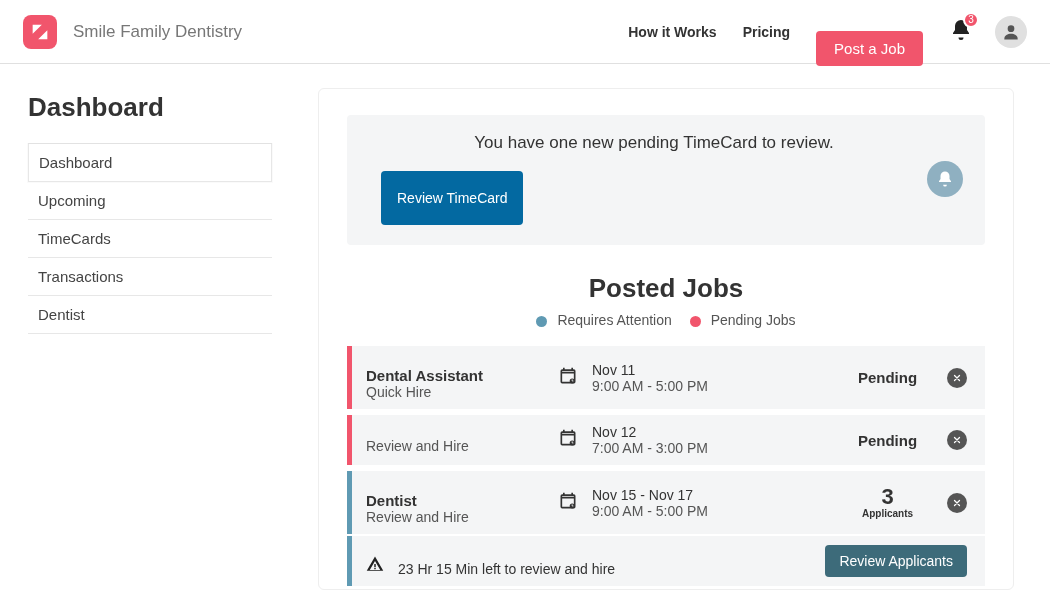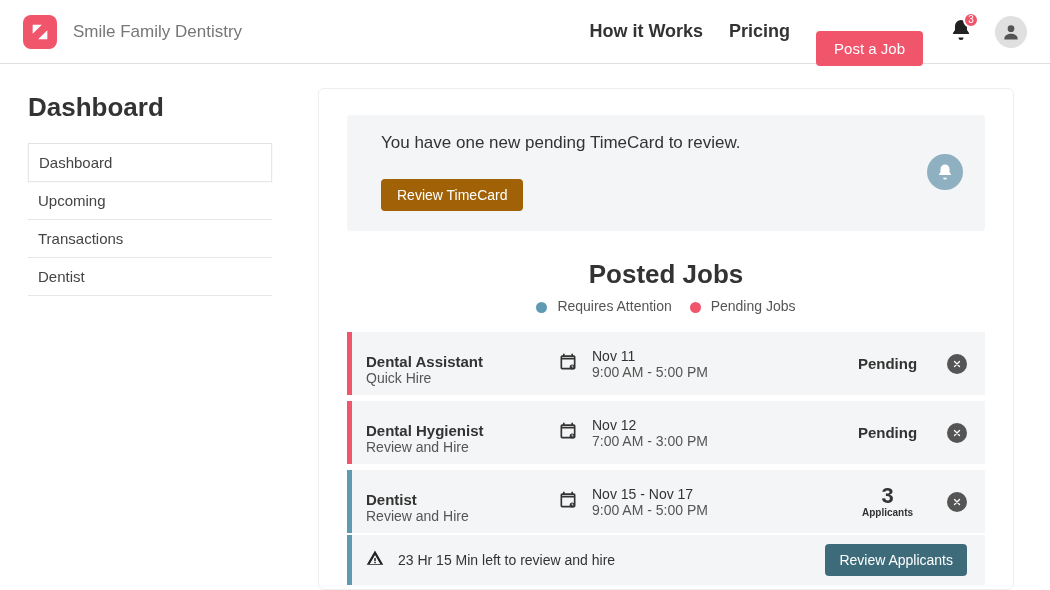--- a/index.html
+++ b/index.html
@@ -26,21 +26,21 @@
     border-radius: 8px;
     display: flex; align-items: center; justify-content: center;
     margin-right: 16px;
   }
   .logo svg { width: 22px; height: 22px; }
   .brand-name {
     color: #777; font-size: 17px;
   }
   .header-spacer { flex: 1; }
   .nav-link {
-    font-weight: 700; color: #333; font-size: 18px;
+    font-weight: 700; color: #333; font-size: 14px;
     margin-right: 26px; cursor: pointer;
   }
   .post-job-btn {
     background: #f1556c; color: #fff; border: none;
     border-radius: 4px; padding: 9px 18px;
     font-size: 15px; cursor: pointer; margin-right: 26px; margin-top: 33px;
   }
   .bell-wrap { position: relative; margin-right: 22px; cursor: pointer; }
   .bell-wrap svg { width: 24px; height: 24px; fill: #222; }
   .bell-badge {
@@ -102,25 +102,25 @@
   
   .banner {
     background: #f4f5f6;
     border-radius: 4px;
     padding: 18px 22px 20px 34px;
     display: flex;
     align-items: center;
   }
   .banner-text-col { flex: 1; }
   .banner-text {
-    font-size: 17px; color: #333; margin-bottom: 26px;
+    font-size: 17px; color: #333; margin-bottom: 18px; text-align: center;
   }
   .banner-btn {
-    background: #a16207; color: #fff; border: none;
-    border-radius: 4px; padding: 8px 16px; font-size: 14px;
+    background: #0369a1; color: #fff; border: none;
+    border-radius: 4px; padding: 19px 16px; font-size: 14px;
     cursor: pointer;
     text-align: right;
   }
   .banner-icon {
     width: 36px; height: 36px; border-radius: 50%;
     background: #8fb0c1;
     display:flex; align-items:center; justify-content:center;
   }
   .banner-icon svg { width: 18px; height: 18px; fill: #fff; }
 
@@ -167,21 +167,21 @@
   .job-close {
     width: 20px; height: 20px; border-radius:50%;
     background:#555; color:#fff;
     display:flex; align-items:center; justify-content:center;
     font-size:12px; cursor:pointer; flex-shrink:0;
   }
 
   .job-footer {
     background:#f4f5f6;
     border-left:5px solid #5f9ab3;
-    display:flex; align-items:center;
+    display:flex; align-items:flex-end;
     padding: 9px 18px 9px 14px;
     gap: 14px;
     margin-bottom: 0;
   }
   .job-footer .warn-icon svg { width:18px; height:18px; fill:#222;}
   .job-footer .countdown { flex:1; font-size:14px; color:#333; }
   .review-appl-btn {
     background:#3d6b7a; color:#fff; border:none;
     border-radius:4px; padding:8px 14px; font-size:14px;
     cursor:pointer;
@@ -215,20 +215,21 @@
   </div>
 </div>
 
 <div class="page">
 
   <aside class="sidebar">
     <h1>Dashboard</h1>
     <ul class="side-list">
       <li class="active">Dashboard</li>
       <li>Upcoming</li>
+      <li>TimeCards</li>
       <li>Transactions</li>
       <li>Dentist</li>
     </ul>
   </aside>
 
   <main class="main">
     <div class="card">
 
       <div class="banner">
         <div class="banner-text-col">
@@ -279,21 +280,20 @@
           </div>
           <div class="job-close">
             <svg viewBox="0 0 24 24" width="10" height="10">
                 <path d="M18 6L6 18M6 6l12 12" stroke="#fff" stroke-width="3" stroke-linecap="round"></path>
               </svg>
           </div>
         </div>
 
         <div class="job">
           <div class="job-col-title">
-            <div class="job-title">Dental Hygienist</div>
             <div class="job-sub">Review and Hire</div>
           </div>
           <div class="job-icon">
             <svg viewBox="0 0 24 24">
                 <path d="M19 4h-1V2h-2v2H8V2H6v2H5a2 2 0 0 0-2 2v13a2 2 0 0 0 2 2h14a2 2 0 0 0 2-2V6a2 2 0 0 0-2-2zm0 15H5V9h14zM5 7V6h14v1z"></path>
                 <circle cx="17" cy="18" r="3" fill="#333"></circle>
                 <path d="M17 16v2h1.5" stroke="#f4f5f6" stroke-width="1" fill="none"></path>
               </svg>
           </div>
           <div class="job-col-time">

